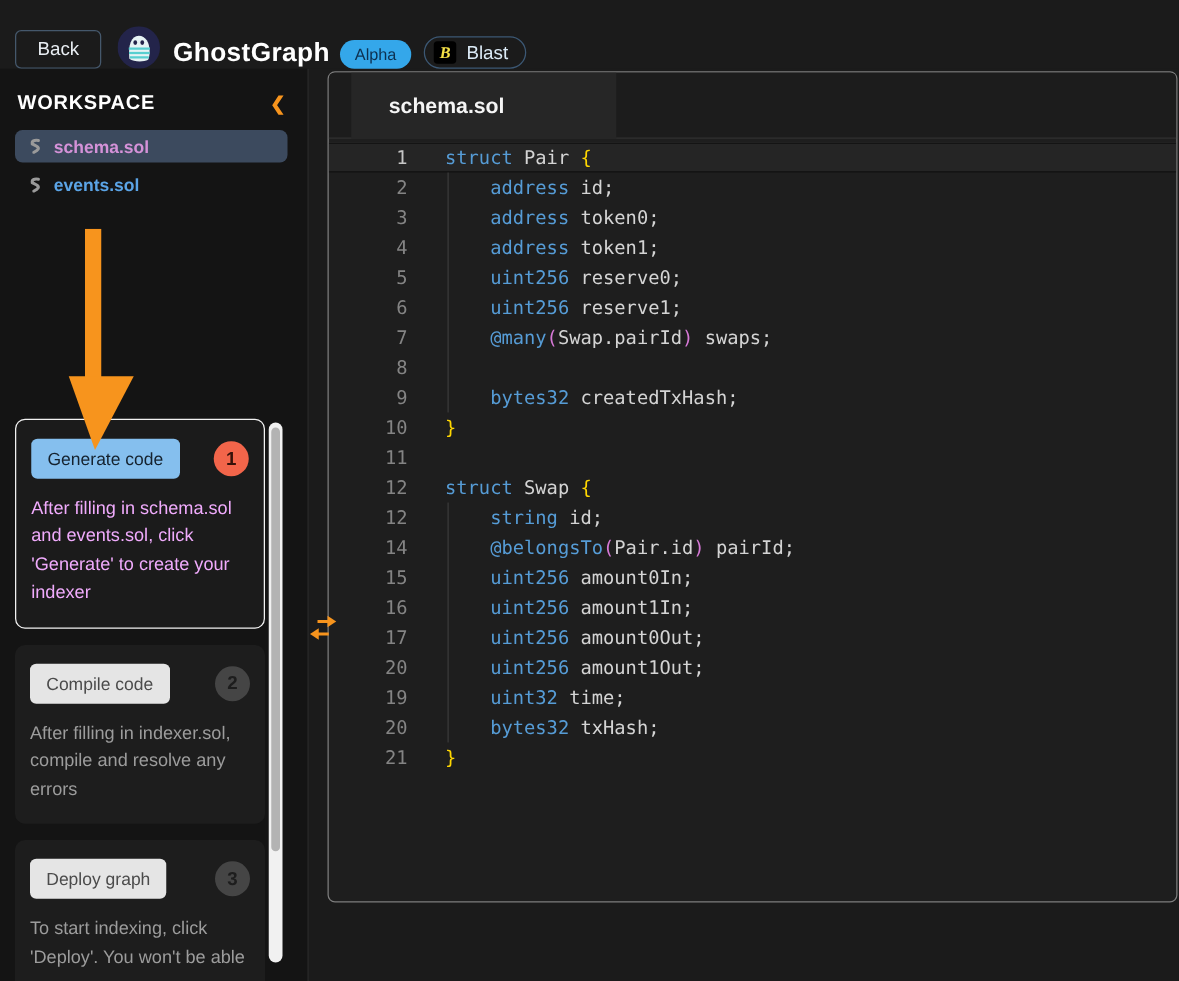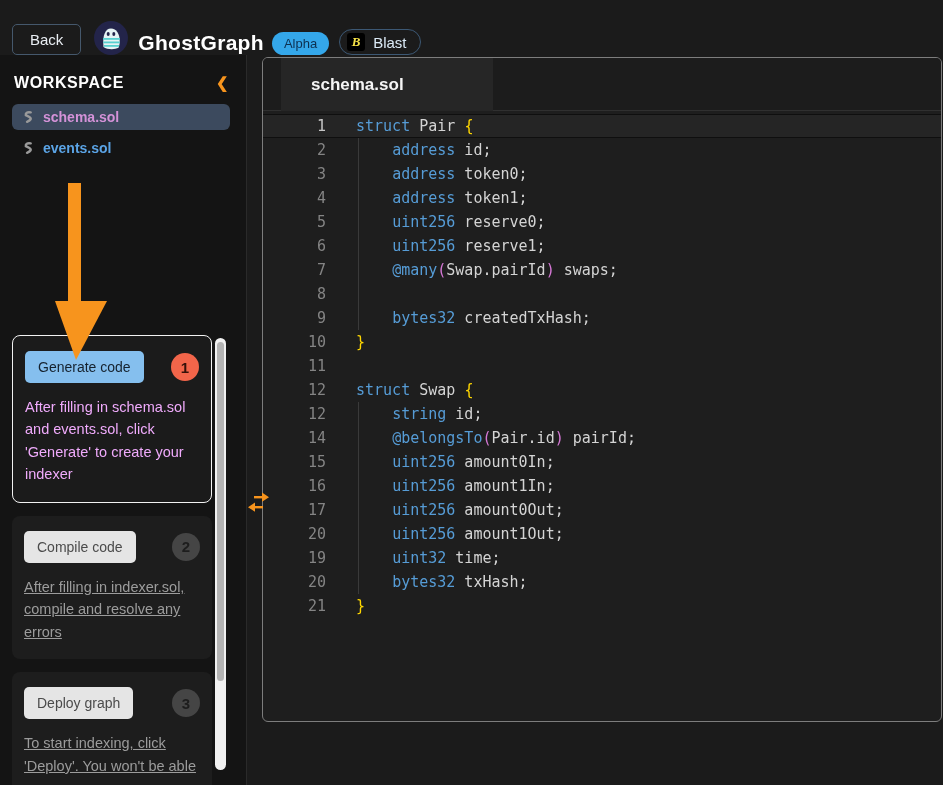--- a/index.html
+++ b/index.html
@@ -47,21 +47,21 @@
   .card-head { display:flex; align-items:center; justify-content:space-between; }
   .action-btn { border:none; border-radius:5px; font-size:14px; padding:8px 13px;
                 font-family:inherit; cursor:pointer; }
   .enabled .action-btn { background:var(--primary-button-blue,#85bfee); color:#15222e; }
   .disabled .action-btn { background:#e5e5e5; color:#4b4b4b; cursor:default; }
   .badge { width:28px; height:28px; border-radius:50%; display:flex; align-items:center;
            justify-content:center; font-size:15px; font-weight:bold; flex-shrink:0; }
   .enabled .badge { background:var(--step-badge-red,#f2654a); color:#351109; }
   .disabled .badge { background:#454545; color:#1d1d1d; }
   .card-desc { margin-top:13px; color:#f0abfc; font-size:14.5px; line-height:1.55; }
-  .disabled .card-desc { color:#9c9c9c;text-decoration:underline; }
+  .disabled .card-desc { color:#9c9c9c; }
 
   
   .sb-track { position:absolute; left:215px; top:283px; width:11px; height:432px;
               background:#f1f1f1; border-radius:6px; }
   .sb-thumb { position:absolute; left:2px; top:4px; width:7px; height:339px;
               background:#b3b3b3; border-radius:4px; cursor:grab; }
 
   
   .resize-handle { position:absolute; left:245px; top:489px; width:28px; height:26px;
                    z-index:6; cursor:col-resize; background:transparent; border:none; }

